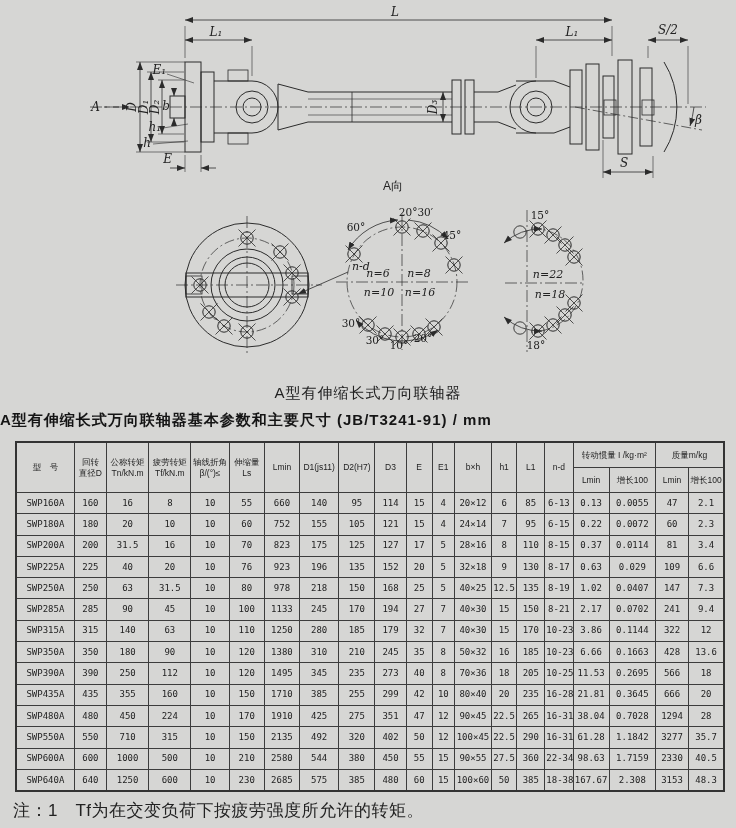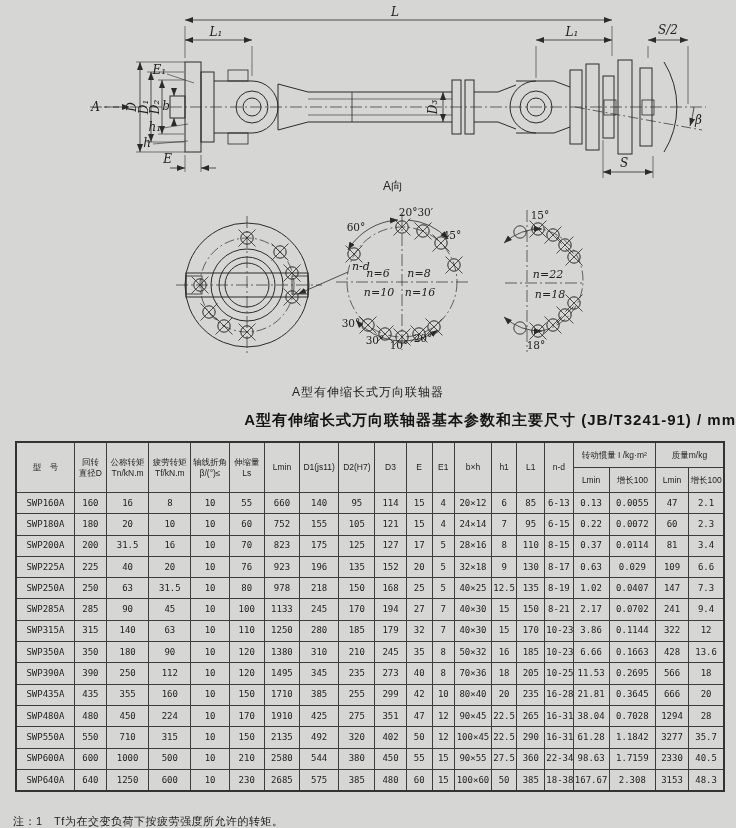--- a/index.html
+++ b/index.html
@@ -12,25 +12,25 @@
     overflow:hidden;
   }
   .page{position:absolute;inset:0;}
   svg text{fill:#222;}
   .lbl{font-family:"DejaVu Serif",serif;font-style:italic;font-size:12px;}
   .sm{font-family:"DejaVu Serif",serif;font-style:italic;font-size:11px;}
   .deg{font-family:"DejaVu Serif",serif;font-size:10.5px;}
   .cjk{font-family:"Liberation Sans",sans-serif;font-size:12px;font-style:normal;}
   .caption{
     position:absolute;top:384px;left:0;width:736px;
-    text-align:center;font-size:12px;letter-spacing:1px;color:#222;
+    text-align:center;font-size:15px;letter-spacing:1px;color:#222;
   }
   .tbl-title{
     position:absolute;top:411px;left:0;width:736px;
-    text-align:right;font-size:15px;font-weight:bold;letter-spacing:1px;color:#151515;
+    text-align:left;font-size:15px;font-weight:bold;letter-spacing:1px;color:#151515;
   }
   table.params{
     position:absolute;top:441px;left:15px;
     width:710px;table-layout:fixed;
     border-collapse:collapse;
     background:transparent;
   }
   table.params th, table.params td{
     border:1px solid #3c3c3c;
     text-align:center;vertical-align:middle;
@@ -41,21 +41,21 @@
     font-weight:normal;font-size:8.5px;line-height:1.25;
     white-space:pre-line;height:24px;
   }
   table.params tbody td{
     font-family:"DejaVu Sans Mono","Liberation Mono",monospace;
     font-size:9px;height:20.3px;line-height:1;white-space:nowrap;
   }
   table.params{border:2px solid #333;}
   .footnote{
     position:absolute;top:799px;left:13px;
-    font-size:11px;color:#222;letter-spacing:0.5px;margin-top:15px;
+    font-size:17px;color:#222;letter-spacing:0.5px;
   }
 </style>
 </head>
 <body>
 
 <div class="page">
 
   
   <svg width="736" height="378" viewBox="0 0 736 378">
     <defs>

